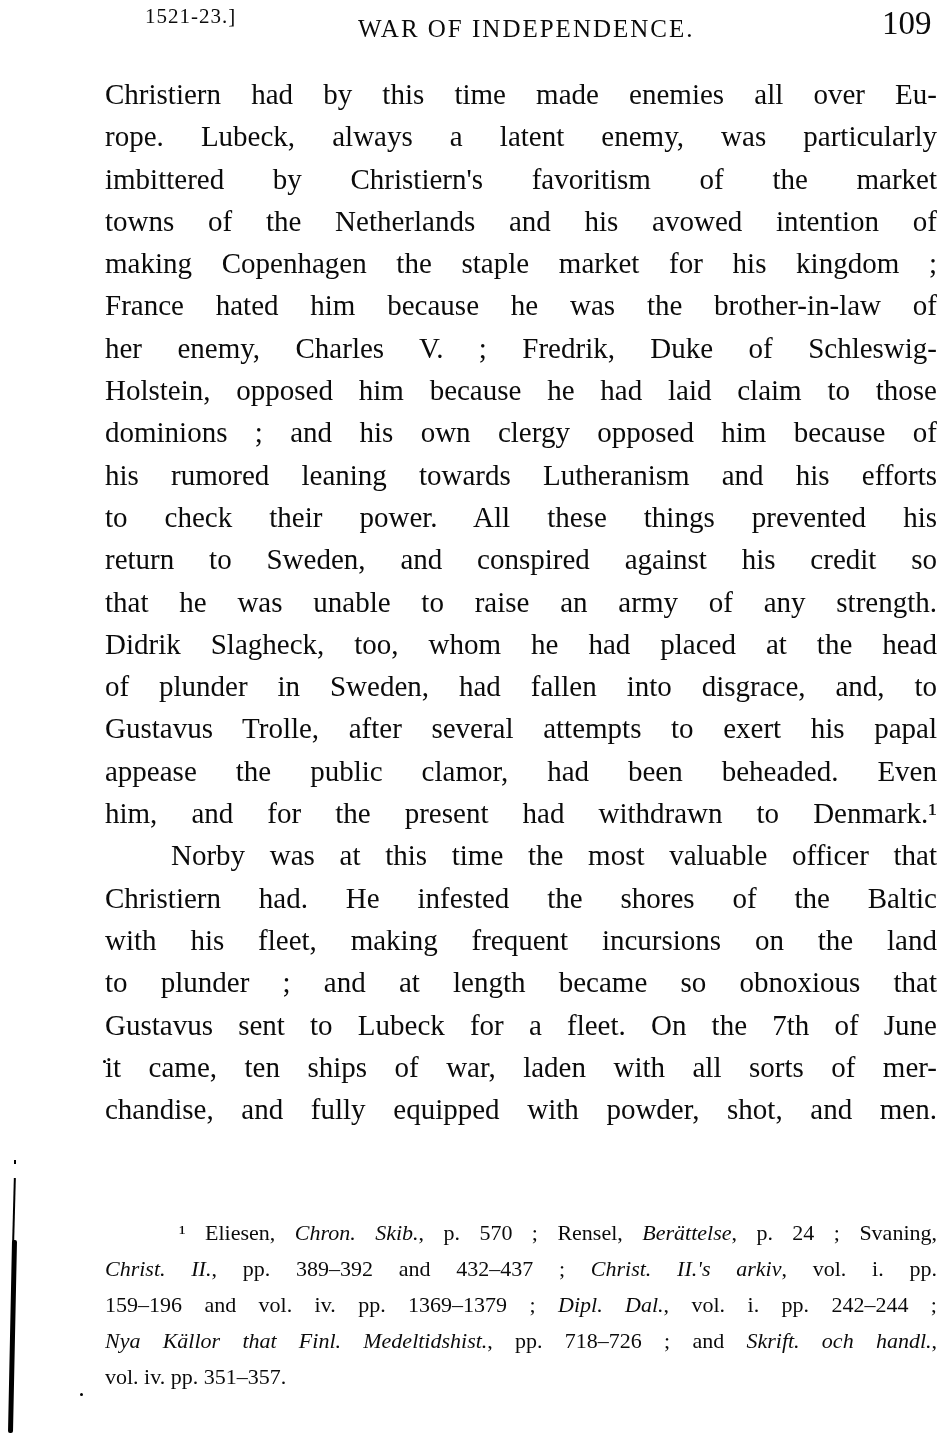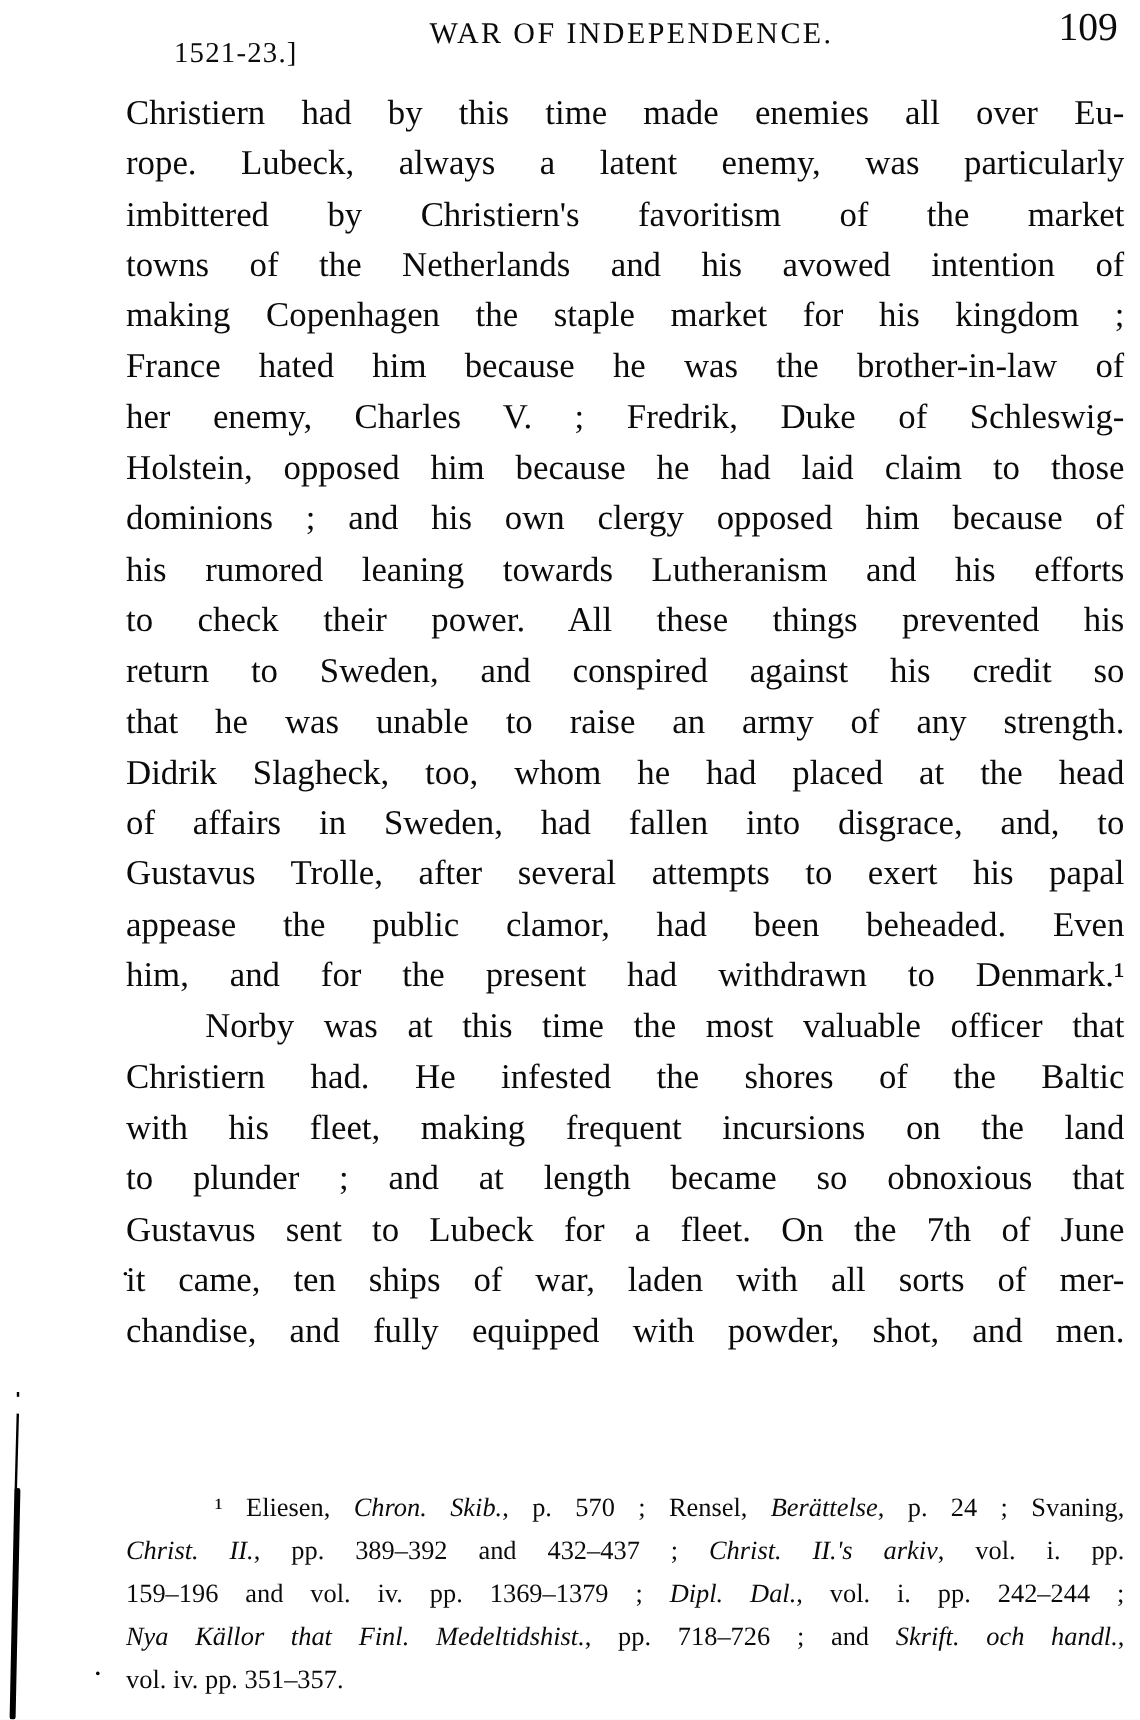--- a/index.html
+++ b/index.html
@@ -12,22 +12,22 @@
     width: 950px;
     height: 1433px;
     background: #ffffff;
     color: #0b0b0b;
     overflow: hidden;
     margin: 0 auto;
   }
   
   .header-left {
     position: absolute;
-    left: 145px; top: 32px;
-    font-size: 24px;
+    left: 145px; top: 4px;
+    font-size: 21px;
     letter-spacing: 1px;
     white-space: nowrap;
   }
   .header-center {
     position: absolute;
     left: 358px; top: 15px;
     font-size: 25px;
     letter-spacing: 2px;
     white-space: nowrap;
   }
@@ -63,21 +63,21 @@
     width: 832px;
     font-size: 22px;
     line-height: 36px;
   }
   .fline { height: 36px; overflow: hidden; }
   .fline.justify {
     text-align: justify;
     text-align-last: justify;
     text-justify: inter-word;
   }
-  .fline.indent { text-indent: 74px; margin-top: 23px; }
+  .fline.indent { text-indent: 74px; }
   .fline .it { font-style: italic; }
   
   .artifact { position: absolute; background: #000; }
   .artifact-gutter-line {
     left: 10px; top: 1240px;
     width: 5px; height: 193px;
     transform: rotate(1.2deg);
     border-radius: 2px;
   }
   .artifact-gutter-line-top {
@@ -107,21 +107,21 @@
         <div class="line justify">making Copenhagen the staple market for his kingdom ;</div>
         <div class="line justify">France hated him because he was the brother-in-law of</div>
         <div class="line justify">her enemy, Charles V. ; Fredrik, Duke of Schleswig-</div>
         <div class="line justify">Holstein, opposed him because he had laid claim to those</div>
         <div class="line justify">dominions ; and his own clergy opposed him because of</div>
         <div class="line justify">his rumored leaning towards Lutheranism and his efforts</div>
         <div class="line justify">to check their power. All these things prevented his</div>
         <div class="line justify">return to Sweden, and conspired against his credit so</div>
         <div class="line justify">that he was unable to raise an army of any strength.</div>
         <div class="line justify">Didrik Slagheck, too, whom he had placed at the head</div>
-        <div class="line justify">of affairs in Sweden, had fallen into disgrace, and, to</div>
+        <div class="line justify">of plunder in Sweden, had fallen into disgrace, and, to</div>
         <div class="line justify">Gustavus Trolle, after several attempts to exert his papal</div>
         <div class="line justify">appease the public clamor, had been beheaded. Even</div>
         <div class="line justify">him, and for the present had withdrawn to Denmark.¹</div>
       </div>
       <div class="para indent">
         <div class="line justify">Norby was at this time the most valuable officer that</div>
         <div class="line justify">Christiern had. He infested the shores of the Baltic</div>
         <div class="line justify">with his fleet, making frequent incursions on the land</div>
         <div class="line justify">to plunder ; and at length became so obnoxious that</div>
         <div class="line justify">Gustavus sent to Lubeck for a fleet. On the 7th of June</div>

